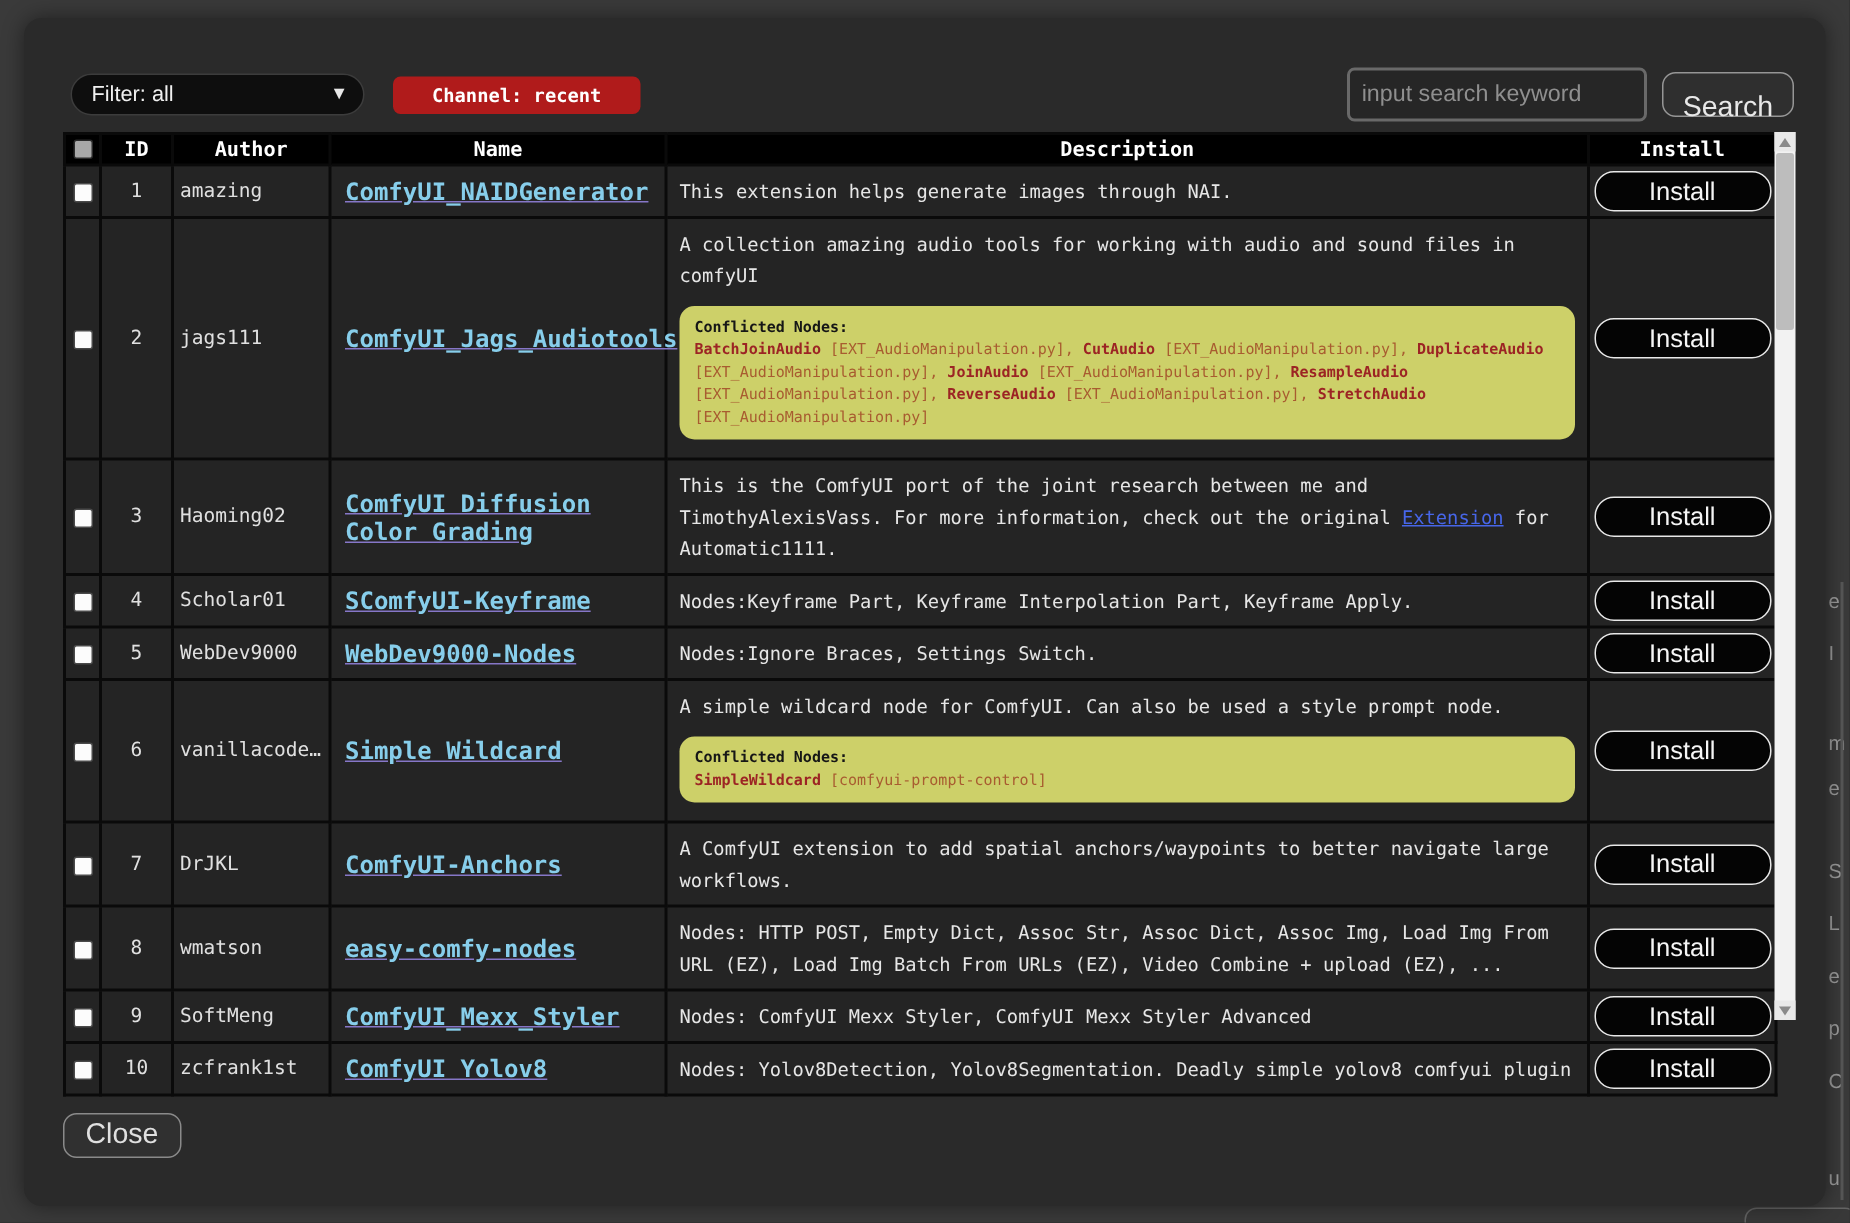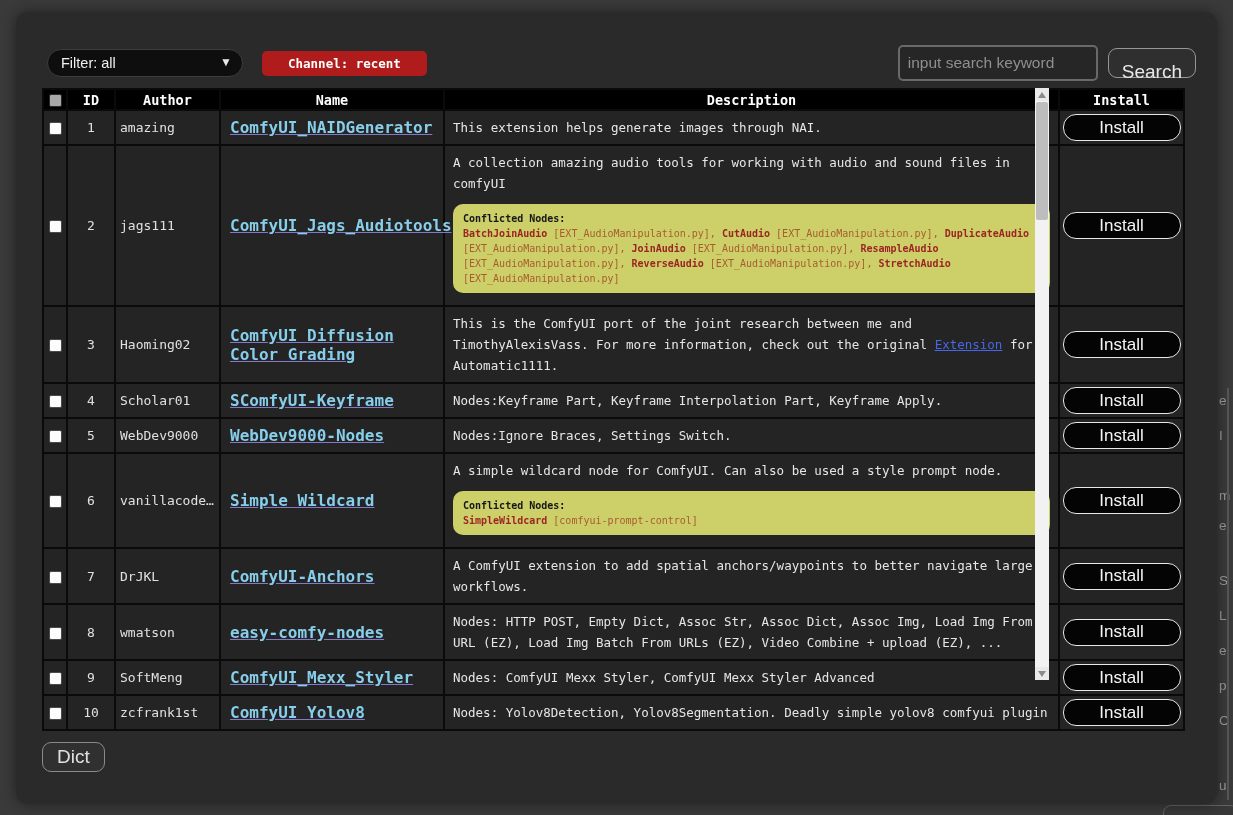--- a/index.html
+++ b/index.html
@@ -35,21 +35,21 @@
     padding:5px 26px;border-radius:5px;}
   .search-input{margin-left:auto;width:200px;height:36px;background:#262626;color:#cfcfcf;
     border:2px solid #696969;border-radius:5px;padding:0 8px;font-size:15.5px;
     font-family:"Liberation Sans",sans-serif;}
   .search-input::placeholder{color:#8f8f8f;}
   .search-btn{margin-left:10px;height:30px;padding:12px 13px;background:#2f2f2f;color:#e8e8e8;
     border:1.5px solid #969696;border-radius:9px;font-size:19px;
     font-family:"Liberation Sans",sans-serif;cursor:pointer;}
 
   
-  .table-wrap{position:relative;margin:10px 0 0 26px;width:1007px;height:592px;}
+  .table-wrap{position:relative;margin:10px 0 0 26px;width:1155px;height:592px;}
   table{width:1141px;border-collapse:collapse;table-layout:fixed;
     font-family:"DejaVu Sans Mono",monospace;}
   th,td{border:2px solid var(--border);}
   thead th{background:var(--header_bg);color:#fff;font-size:13.5px;font-weight:bold;
     height:21px;text-align:center;}
   tbody td{background:var(--row_bg);vertical-align:middle;color:var(--text);}
   td.c-check,th.c-check{text-align:center;}
   td.c-id{text-align:center;font-size:13px;color:#e0e0e0;}
   td.c-author{padding:4px 4px;font-size:13px;color:#e0e0e0;overflow:hidden;white-space:nowrap;}
   td.c-name{padding:4px 9px;font-size:16px;}
@@ -231,14 +231,14 @@
       <div class="sb-btn up">
           <span class="tri-up"></span>
         </div>
       <div class="sb-thumb"></div>
       <div class="sb-btn down">
           <span class="tri-down"></span>
         </div>
     </div>
   </div>
 
-  <button class="close-btn">Dict</button>
+  <button class="close-btn">Close</button>
 </div>
 
 </body></html>

